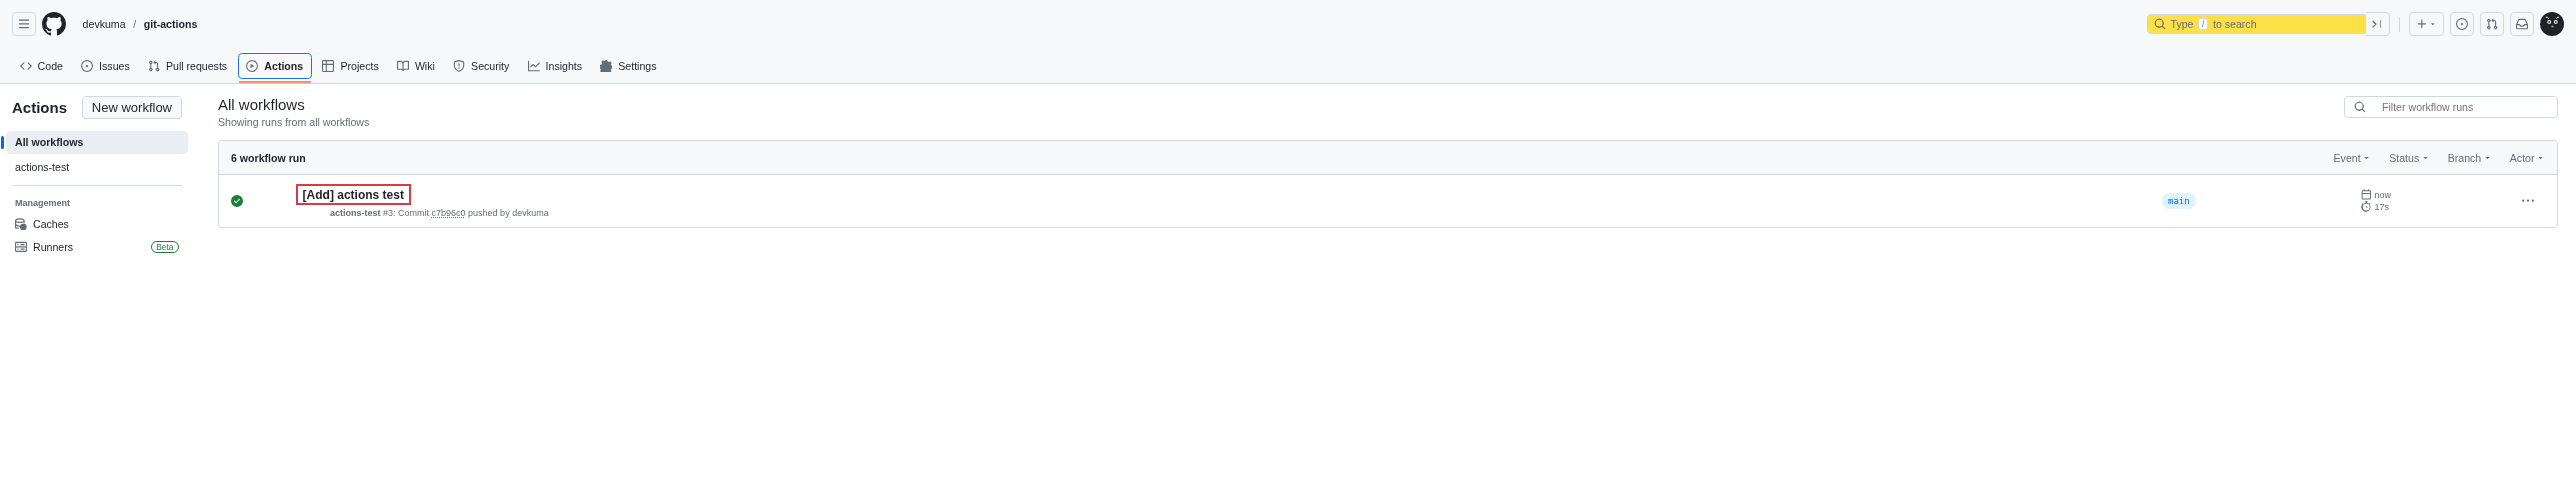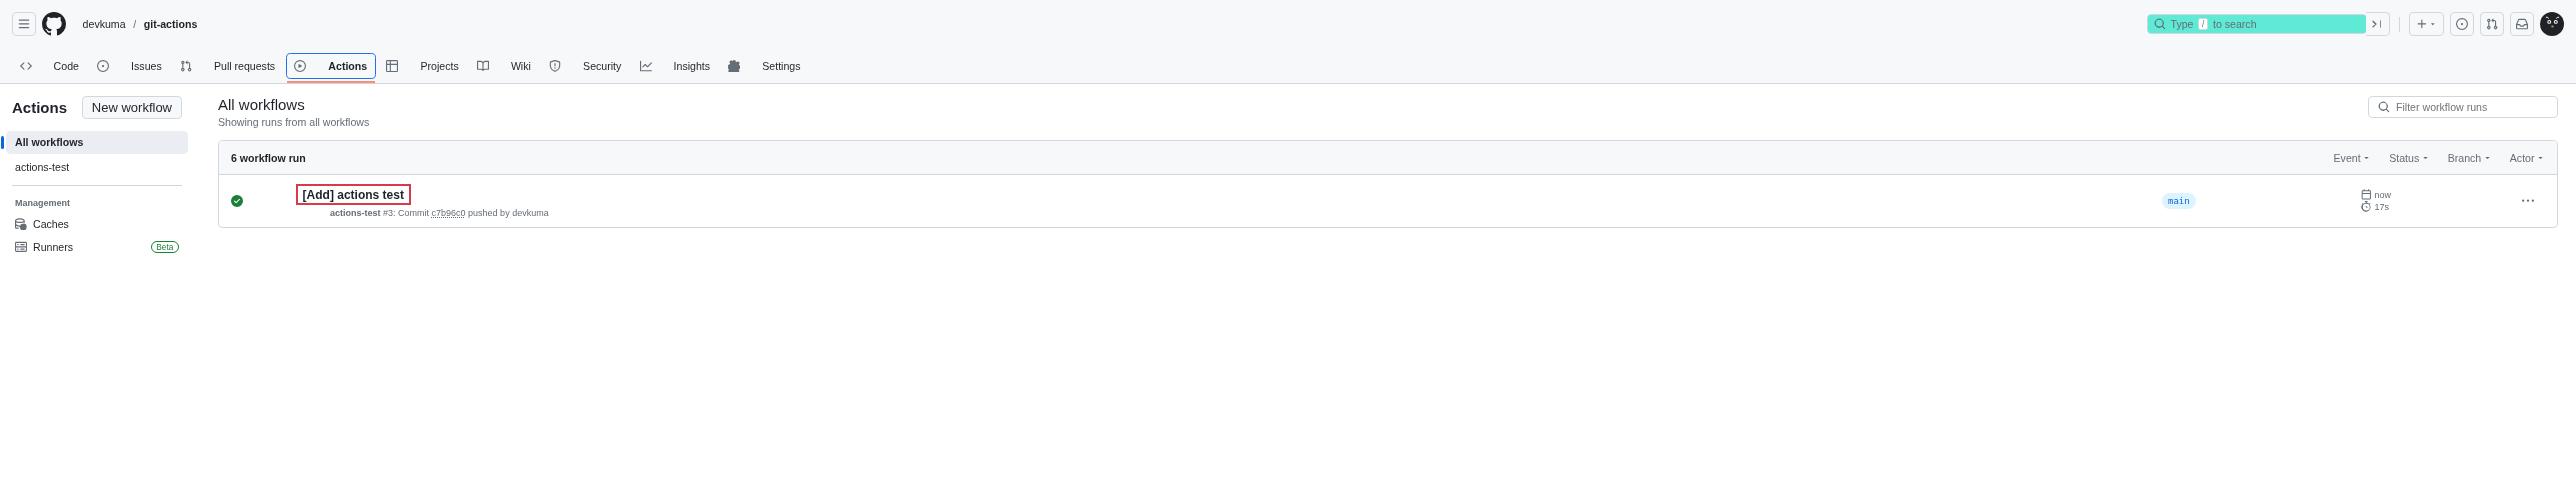--- a/index.html
+++ b/index.html
@@ -64,21 +64,21 @@
       align-items: center;
       gap: 6px;
     }
     .search-box {
       display: flex;
       align-items: center;
       border: 0.8px solid #d0d7de;
       border-radius: 4.6px;
       padding: 3px 6px;
       width: 220px;
-      background: #5eead4;
+      background: #fde047;
       color: #656d76;
       gap: 4.6px;
     }
     .search-box .kbd {
       border: 0.8px solid #d0d7de;
       border-radius: 2.3px;
       padding: 0 3px;
       font-size: 8.3px;
       background: #fff;
     }
@@ -135,21 +135,21 @@
       display: flex;
       align-items: center;
       padding: 0 12px;
       border-bottom: 0.8px solid #d0d7de;
       background: #f6f8fa;
       gap: 3px;
     }
     .repo-nav-item {
       display: flex;
       align-items: center;
-      gap: 22px;
+      gap: 6px;
       padding: 6px 7.6px;
       color: #1f2328;
       text-decoration: none;
       cursor: pointer;
       border-radius: 4.6px;
       margin: 4.6px 0;
     }
     .repo-nav-item.active {
       border: 0.8px solid #1f6feb;
       border-radius: 4.6px;
@@ -271,22 +271,22 @@
     .content-subtitle {
       color: #656d76;
       font-size: 10.6px;
     }
     .filter-box {
       display: flex;
       align-items: center;
       border: 0.8px solid #d0d7de;
       border-radius: 4.6px;
       padding: 3.8px 9px;
-      width: 190px;
-      gap: 6px;
+      width: 214px;
+      gap: 16px;
     }
     .filter-box input {
       border: none;
       outline: none;
       flex: 1;
       font-size: 10.6px;
     }
     .runs-box {
       border: 0.8px solid #d0d7de;
       border-radius: 4.6px;

